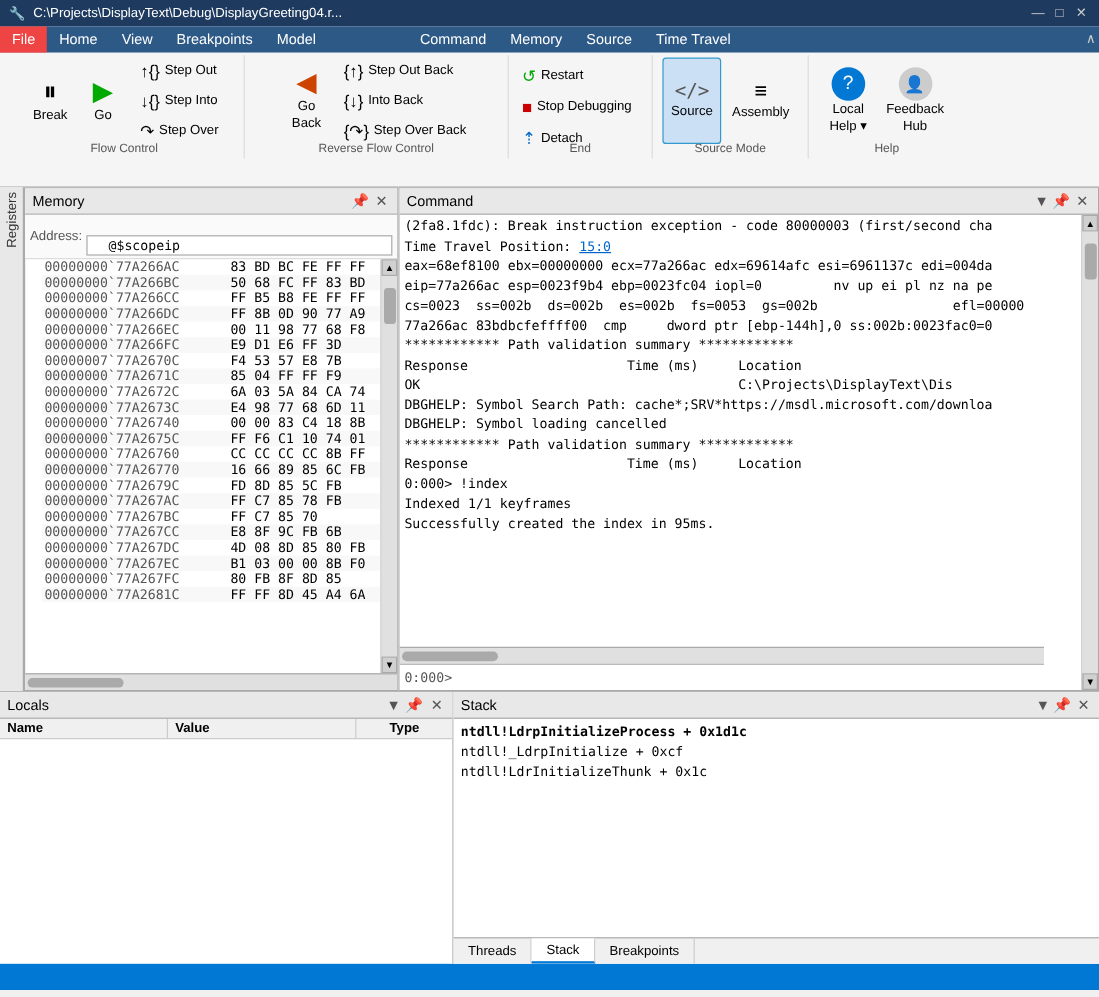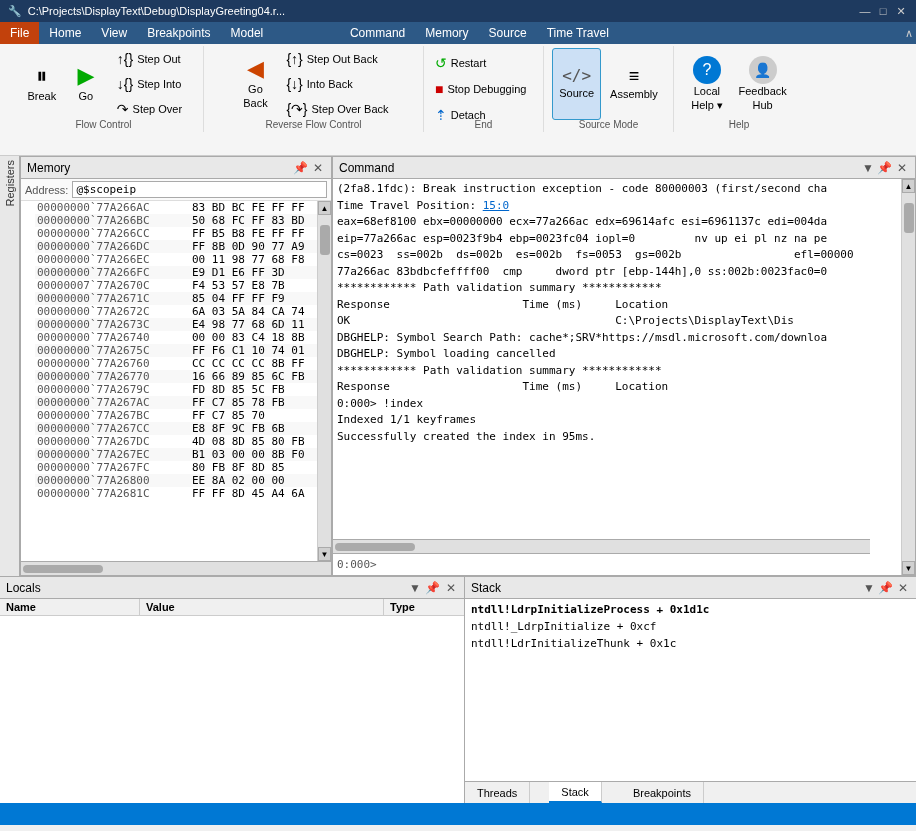--- a/index.html
+++ b/index.html
@@ -30,21 +30,21 @@
     }
     .menu-item {
       padding: 0 10px;
       height: 100%;
       display: flex;
       align-items: center;
       cursor: pointer;
       font-size: 12px;
     }
     .menu-item:hover, .menu-item.active { background: #0f172a; margin-top: 45px; }
-    .menu-item.file-btn { background: #c2410c; }
+    .menu-item.file-btn { background: #ef4444; }
 
     
     .ribbon {
       background: #f5f5f5;
       border-bottom: 1px solid #ccc;
       display: flex;
       flex-direction: column;
     }
 
     .ribbon-content {
@@ -172,22 +172,23 @@
       display: flex;
       align-items: center;
       gap: 4px;
       background: #fafafa;
     }
     .memory-address-label { font-size: 11px; color: #555; }
     .memory-address-input {
       flex: 1;
       font-size: 11px;
       border: 1px solid #aaa;
-      padding: 1px 3px;
+      padding: 1px 17px;
       font-family: 'Consolas', monospace;
+      margin-top: 15px;
     }
     .memory-content {
       flex: 1;
       overflow-y: auto;
       font-family: 'Consolas', monospace;
       font-size: 11px;
       padding-left: 14px;
     }
     .memory-row {
       display: flex;
@@ -270,21 +271,21 @@
     }
 
     
     .bottom-panels {
       display: flex;
       flex: 1;
       border-top: 1px solid #aaa;
     }
 
     .locals-panel {
-      width: 465px;
+      width: 378px;
       display: flex;
       flex-direction: column;
       border-right: 1px solid #aaa;
       background: #fff;
     }
     .locals-header {
       background: #e8e8e8;
       border-bottom: 1px solid #aaa;
       padding: 2px 6px;
       display: flex;
@@ -303,21 +304,21 @@
     }
     .locals-table-header {
       display: flex;
       background: #f0f0f0;
       border-bottom: 1px solid #ccc;
       font-size: 11px;
       font-weight: bold;
     }
     .locals-col-name { width: 140px; padding: 2px 6px; border-right: 1px solid #ccc; }
     .locals-col-value { flex: 1; padding: 2px 6px; border-right: 1px solid #ccc; }
-    .locals-col-type { width: 80px; padding: 2px 6px; }
+    .locals-col-type { width: 80px; padding: 2px 6px; text-align: center; }
 
     
     .stack-panel {
       flex: 1;
       display: flex;
       flex-direction: column;
       background: #fff;
     }
     .stack-content {
       flex: 1;
@@ -328,21 +329,20 @@
     }
     .stack-entry { padding: 2px 2px; font-size: 11px; font-family: 'Consolas', monospace; }
     .stack-entry.bold { font-weight: bold; color: #000; }
 
     
     .stack-tabs {
       display: flex;
       border-top: 1px solid #aaa;
       background: #f0f0f0;
       height: 22px;
-      gap: 19px;
     }
     .stack-tab {
       padding: 2px 12px;
       font-size: 11px;
       cursor: pointer;
       border-right: 1px solid #ccc;
       display: flex;
       align-items: center;
     }
     .stack-tab.active { background: #fff; border-bottom: 2px solid #0078d4; }
@@ -620,24 +620,20 @@
                 <span class="memory-addr">00000000`77A267DC</span>
                 <span class="memory-bytes"> 4D 08 8D 85 80 FB</span>
               </div>
             <div class="memory-row">
                 <span class="memory-addr">00000000`77A267EC</span>
                 <span class="memory-bytes"> B1 03 00 00 8B F0</span>
               </div>
             <div class="memory-row">
                 <span class="memory-addr">00000000`77A267FC</span>
                 <span class="memory-bytes"> 80 FB 8F 8D 85</span>
-              </div>
-            <div class="memory-row">
-                <span class="memory-addr">00000000`77A26800</span>
-                <span class="memory-bytes"> EE 8A 02 00 00</span>
               </div>
             <div class="memory-row">
                 <span class="memory-addr">00000000`77A2681C</span>
                 <span class="memory-bytes"> FF FF 8D 45 A4 6A</span>
               </div>
           </div>
         </div>
         <div class="vscroll">
           <div class="vscroll-btn">▲</div>
           <div style="flex:1; background:#e0e0e0; position:relative;">

